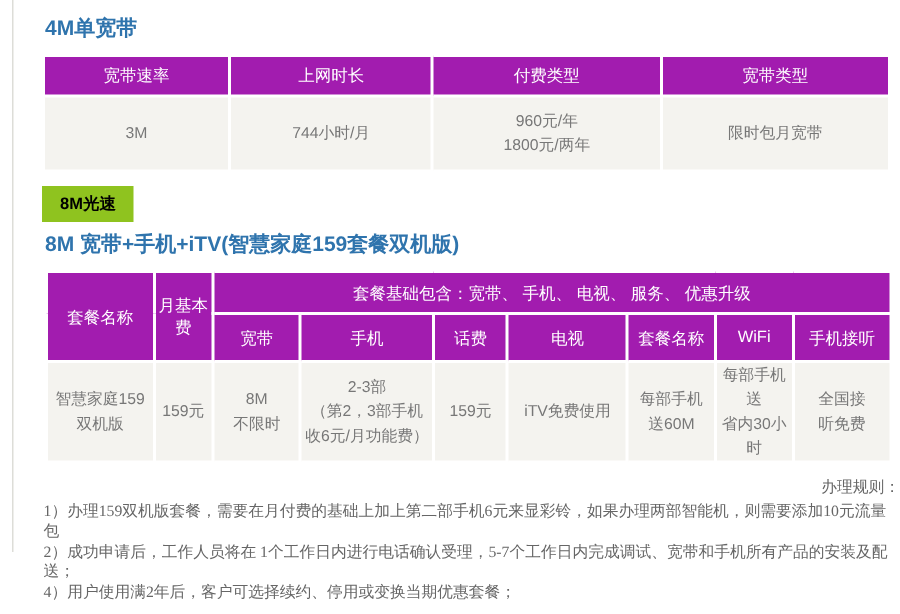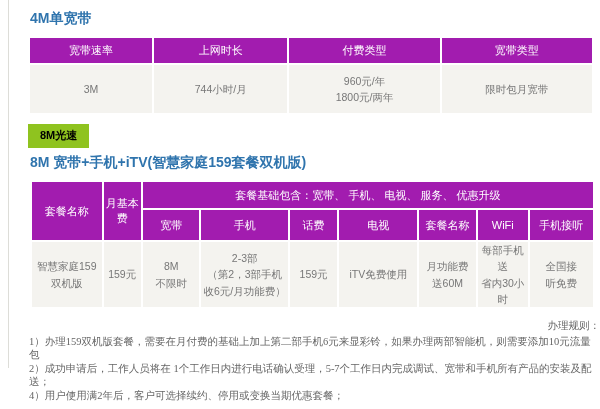--- a/index.html
+++ b/index.html
@@ -130,21 +130,21 @@
           <span class="cl">不限时</span>
         </td>
         <td>
           <span class="cl">2-3部</span>
           <span class="cl">（第2，3部手机</span>
           <span class="cl">收6元/月功能费）</span>
         </td>
         <td>159元</td>
         <td>iTV免费使用</td>
         <td>
-          <span class="cl">月功能费</span>
+          <span class="cl">每部手机</span>
           <span class="cl">送60M</span>
         </td>
         <td>
           <span class="cl">每部手机送</span>
           <span class="cl">省内30小时</span>
         </td>
         <td>
           <span class="cl">全国接</span>
           <span class="cl">听免费</span>
         </td>

